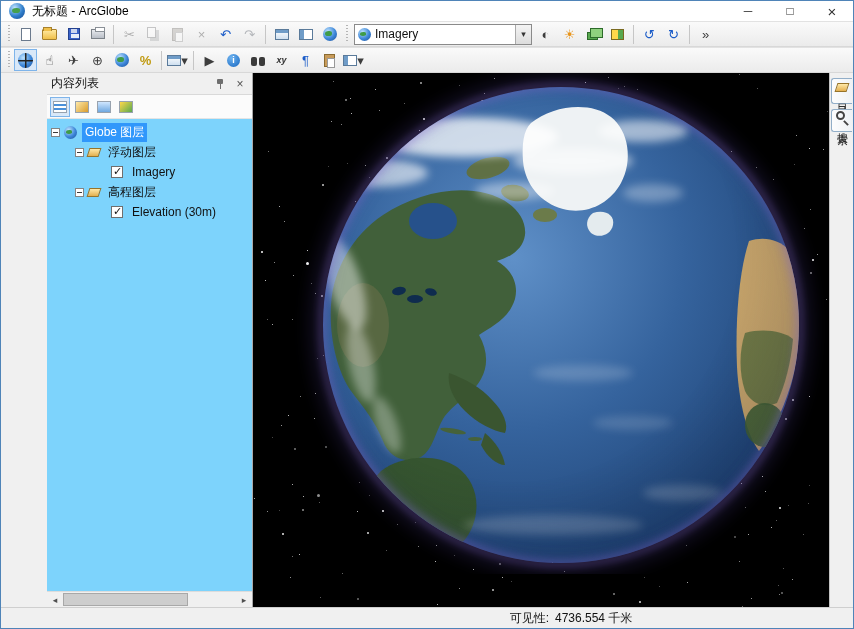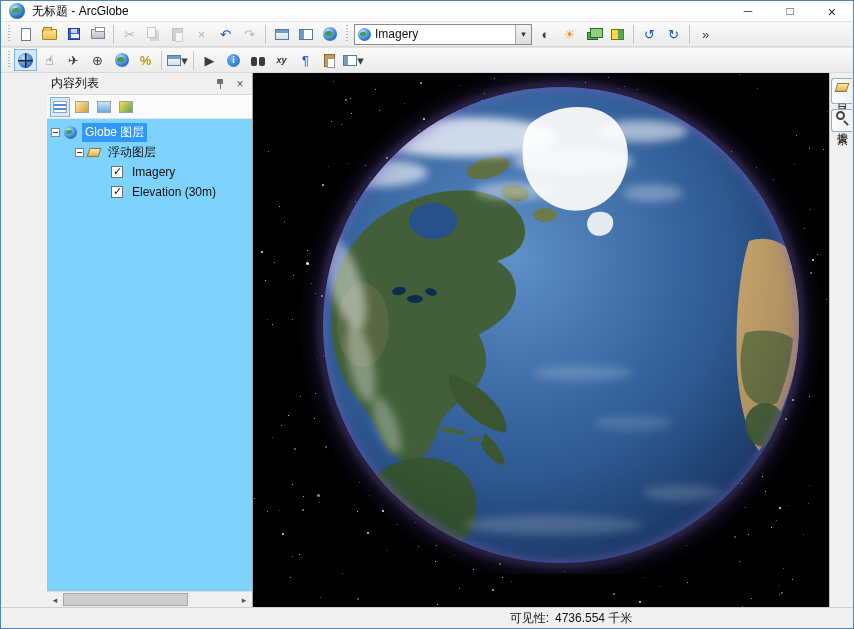--- a/index.html
+++ b/index.html
@@ -391,20 +391,26 @@
             <span class="lbl">浮动图层</span>
           </div>
 
           <div class="trow" style="padding-left: 64px;">
 
             <span class="cbx checked"></span>
 
             <span class="lbl">Imagery</span>
           </div>
 
+          <div class="trow" style="padding-left: 28px;">
+            <span class="exp"></span>
+
+            <span class="ticon ic-sheet"></span>
+            <span class="lbl">高程图层</span>
+          </div>
 
           <div class="trow" style="padding-left: 64px;">
 
             <span class="cbx checked"></span>
 
             <span class="lbl">Elevation (30m)</span>
           </div>
 
         </div>
       <div class="toc-hscroll">

